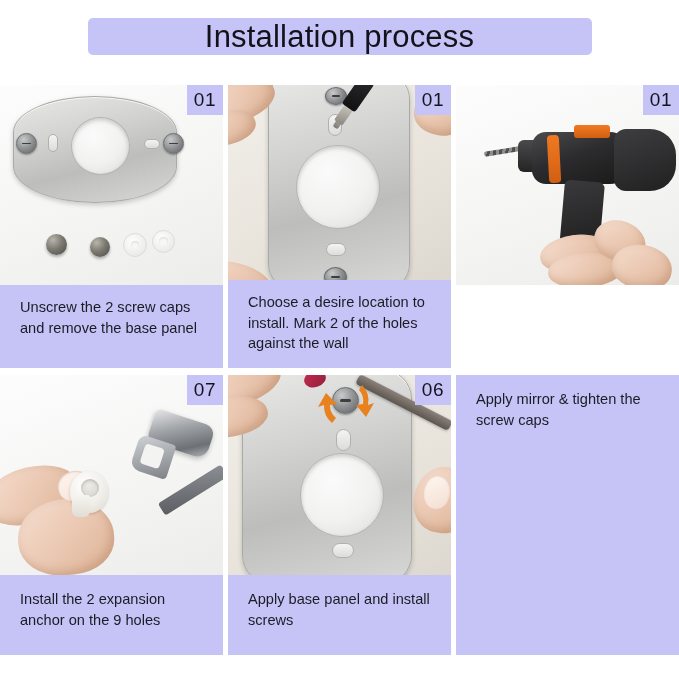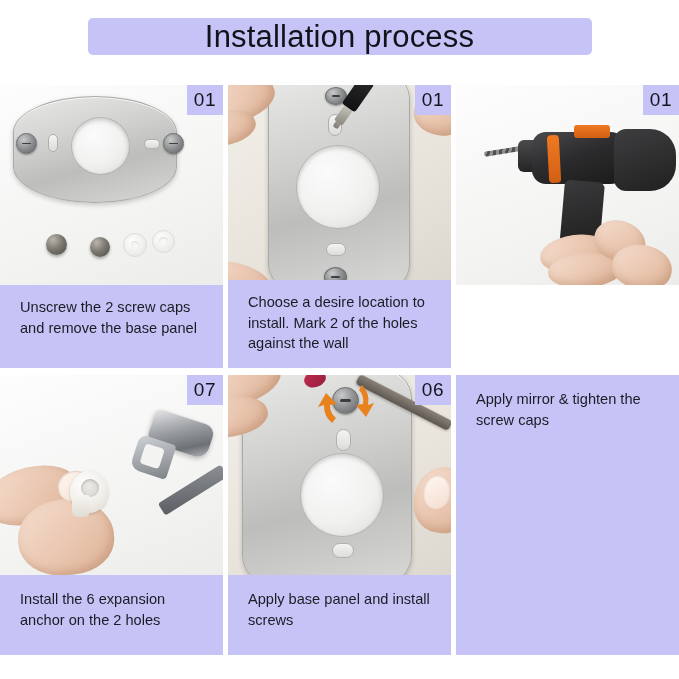--- a/index.html
+++ b/index.html
@@ -396,21 +396,21 @@
 
           <div class="finger" style="left:-16px;top:92px;width:96px;height:56px;transform:rotate(-14deg);"></div>
           <div class="finger" style="left:18px;top:124px;width:96px;height:76px;transform:rotate(-4deg);"></div>
           <div class="nail" style="left:58px;top:96px;width:34px;height:30px;transform:rotate(-12deg);"></div>
           <div class="anchor" style="left:70px;top:96px;width:38px;height:42px;"></div>
           <div class="anchor-core" style="left:81px;top:104px;width:18px;height:18px;"></div>
           <div style="position:absolute;left:72px;top:120px;width:18px;height:22px;background:linear-gradient(180deg,#f7f5f0,#e0ddd5);border-radius:3px 3px 6px 6px;"></div>
         </div>
         <div class="badge">07</div>
       </div>
-      <div class="caption row2">Install the 6 expansion anchor on the 2 holes</div>
+      <div class="caption row2">Install the 2 expansion anchor on the 9 holes</div>
     </div>
 
     <div class="card">
       <div class="photo">
         <div class="scene">
           <div class="bgwall"></div>
 
           <div class="plate-oval" style="left:14px;top:-6px;width:168px;height:214px;border-radius:30px;"></div>
           <div class="plate-hole" style="left:72px;top:78px;width:82px;height:82px;"></div>
           <div class="slot" style="left:108px;top:54px;width:13px;height:20px;"></div>

